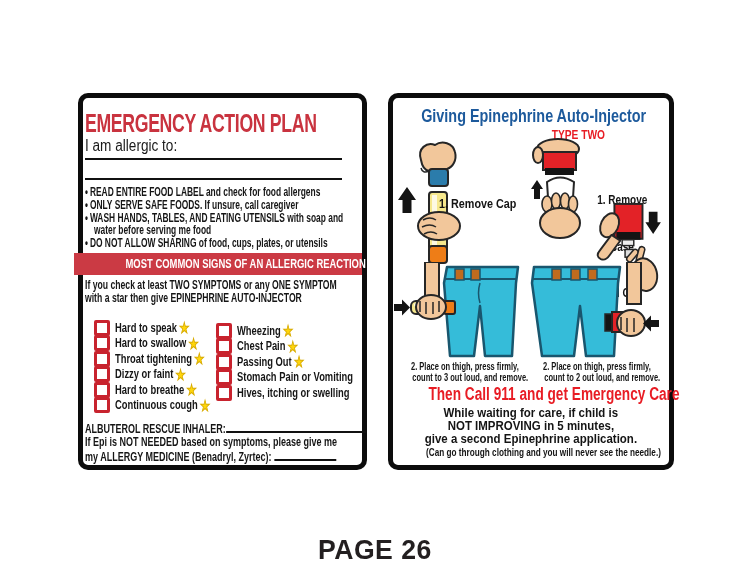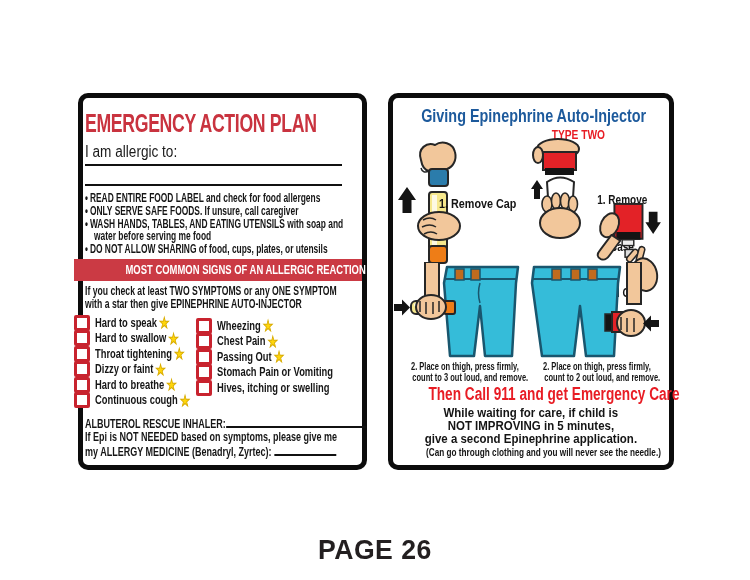--- a/index.html
+++ b/index.html
@@ -13,33 +13,33 @@
   }
   #left-card  { left:78px;  top:93px; width:289px; height:377px; padding:12px 11px 0 2px; }
   #right-card { left:388px; top:93px; width:286px; height:377px; }
 
   
   .sx  { display:inline-block; transform:scaleX(var(--sx,0.8)); transform-origin:left center; white-space:nowrap; }
   .sxc { display:inline-block; transform:scaleX(var(--sx,0.8)); transform-origin:center center; white-space:nowrap; }
 
   
   .eap-title { height:27px; line-height:27px; font-size:26px; font-weight:bold; color:#c9333f; letter-spacing:-0.5px; }
-  .allergic  { margin-top:6px; height:17px; line-height:17px; font-size:16px; color:#1a1a1a; }
+  .allergic  { height:17px; line-height:17px; font-size:16px; color:#1a1a1a; }
   .write-line { height:0; border-bottom:2px solid #111; width:257px; }
   .wl1 { margin-top:4px; }
   .wl2 { margin-top:18px; }
   .bullets { margin-top:6px; }
   .bullet-line { height:12.8px; line-height:12.8px; font-size:12px; font-weight:bold; color:#151515; }
   .bullet-glyph { display:inline-block; width:7px; }
   .bullet-cont { padding-left:9px; }
   .banner { margin:3px -11px 0 -11px; height:22px; line-height:22px; background:#cb3a44; color:#ffffff;
             text-align:right; font-size:13.5px; font-weight:bold; }
   .intro { margin-top:4px; }
   .intro-line { height:13.5px; line-height:13.5px; font-size:12px; font-weight:bold; color:#151515; }
-  .sym-cols { margin-top:3px; display:flex;justify-content:center; }
+  .sym-cols { margin-top:14px; display:flex; }
   .sym-col-left  { width:122px; padding-left:9px; }
   .sym-col-right { flex:1; padding-top:3px; }
   .srow { display:flex; align-items:center; height:15.5px; }
   .cb { flex:none; width:10px; height:10px; background:#fff; border:3px solid #c8232e; border-radius:2px; margin-right:5px; }
   .slab { display:inline-flex; align-items:center; transform:scaleX(0.75); transform-origin:left center; white-space:nowrap; }
   .slab > span:first-child { font-size:12.5px; font-weight:bold; color:#151515; }
   .star { font-size:15px; line-height:1; color:#ffd60a; -webkit-text-stroke:1px #d8ab00; margin-left:3px; }
   .eap-footer { margin-top:8px; }
   .foot-line { height:14.2px; line-height:14.2px; font-size:12.5px; font-weight:bold; color:#151515; }
   .blank { display:inline-block; border-bottom:2px solid #111; height:10px; vertical-align:baseline; }

